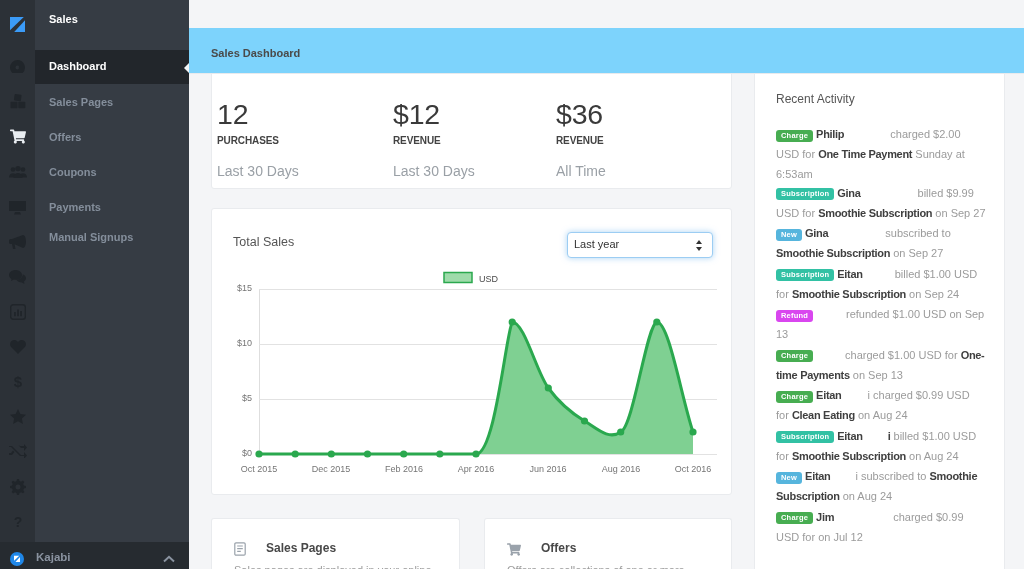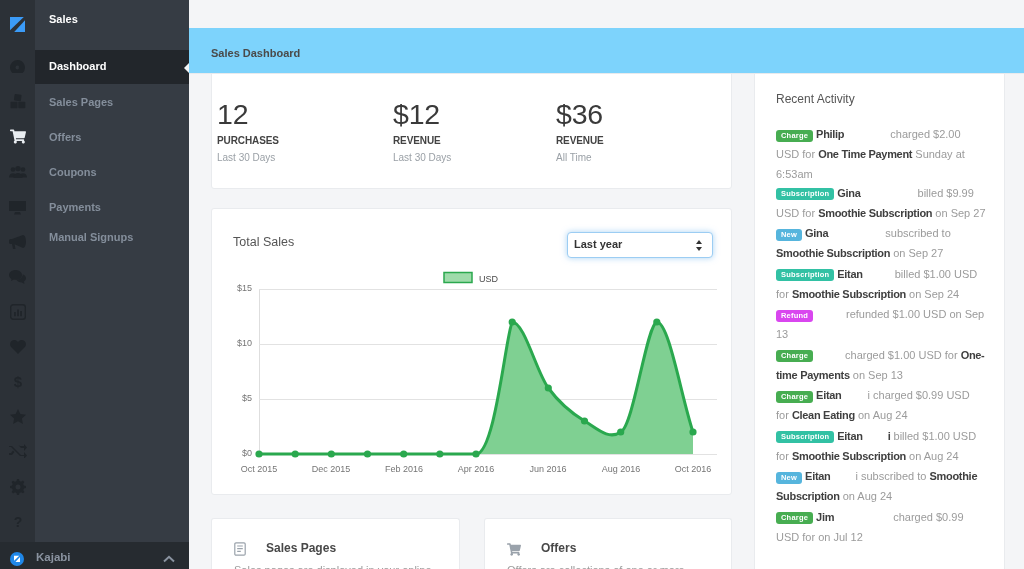--- a/index.html
+++ b/index.html
@@ -13,24 +13,24 @@
 .arrow { position:absolute; left:184px; top:63px; width:0; height:0; border-top:5px solid transparent; border-bottom:5px solid transparent; border-right:5px solid #f4f5f7; z-index:5; }
 .ricon { position:absolute; left:0; width:35px; text-align:center; }
 .ricon svg { display:inline-block; vertical-align:top; }
 .topbar { position:absolute; left:189px; top:0; width:835px; height:46px; background:#7dd3fc; border-bottom:1px solid #e8eaed; z-index:1;margin-top:28px; }
 .ptitle { position:absolute; left:22px; top:19px; font-size:11px; font-weight:700; color:#4a4a4a; }
 .card { position:absolute; background:#fff; border:1px solid #e9ebee; border-radius:3px; }
 .statcard { left:211px; top:70px; width:521px; height:119px; }
 .stat { position:absolute; top:4px; width:173px; text-align:left; }
 .stat .num { font-size:28.5px; line-height:22px; color:#3a3a3a; margin-top:28px; font-weight:400; letter-spacing:-0.2px;}
 .stat .lab { font-size:10px; line-height:8px; font-weight:700; color:#434343; letter-spacing:-0.1px; margin-top:12px; }
-.stat .sub { font-size:10px; line-height:9px; color:#9aa0a6; margin-top:8px; }
+.stat .sub { font-size:14px; line-height:9px; color:#9aa0a6; margin-top:22px; }
 .chartcard { left:211px; top:208px; width:521px; height:287px; }
 .ctitle { position:absolute; left:21px; top:26px; font-size:12.5px; color:#555; }
-.select { position:absolute; left:355px; top:23px; width:146px; height:26px; background:#fff; border:1px solid #9ccdf3; border-radius:4px; box-shadow:0 0 6px rgba(102,175,233,.55); font-size:11px; color:#333; line-height:23px; padding-left:6px;font-weight:bold; }
+.select { position:absolute; left:355px; top:23px; width:146px; height:26px; background:#fff; border:1px solid #9ccdf3; border-radius:4px; box-shadow:0 0 6px rgba(102,175,233,.55); font-size:11px; color:#333; line-height:23px; padding-left:6px; }
 .selarr { position:absolute; right:8px; top:7px; width:8px; height:12px; }
 .selarr .up { position:absolute; top:0; left:0; width:0;height:0;border-left:3.5px solid transparent;border-right:3.5px solid transparent;border-bottom:4.5px solid #333;}
 .selarr .dn { position:absolute; top:6.5px; left:0; width:0;height:0;border-left:3.5px solid transparent;border-right:3.5px solid transparent;border-top:4.5px solid #333; }
 .bcard { top:518px; height:51px; border-bottom:none; border-radius:3px 3px 0 0; }
 .bc1 { left:211px; width:249px; }
 .bc2 { left:484px; width:248px; }
 .bhead { position:absolute; left:22px; top:19px; }
 .bhead svg { vertical-align:-4px; }
 .bhead .t { font-size:12px; font-weight:700; color:#484848; margin-left:20px; }
 .bpara { position:absolute; left:22px; top:43px; width:210px; font-size:11px; color:#9b9b9b; line-height:16px; }

